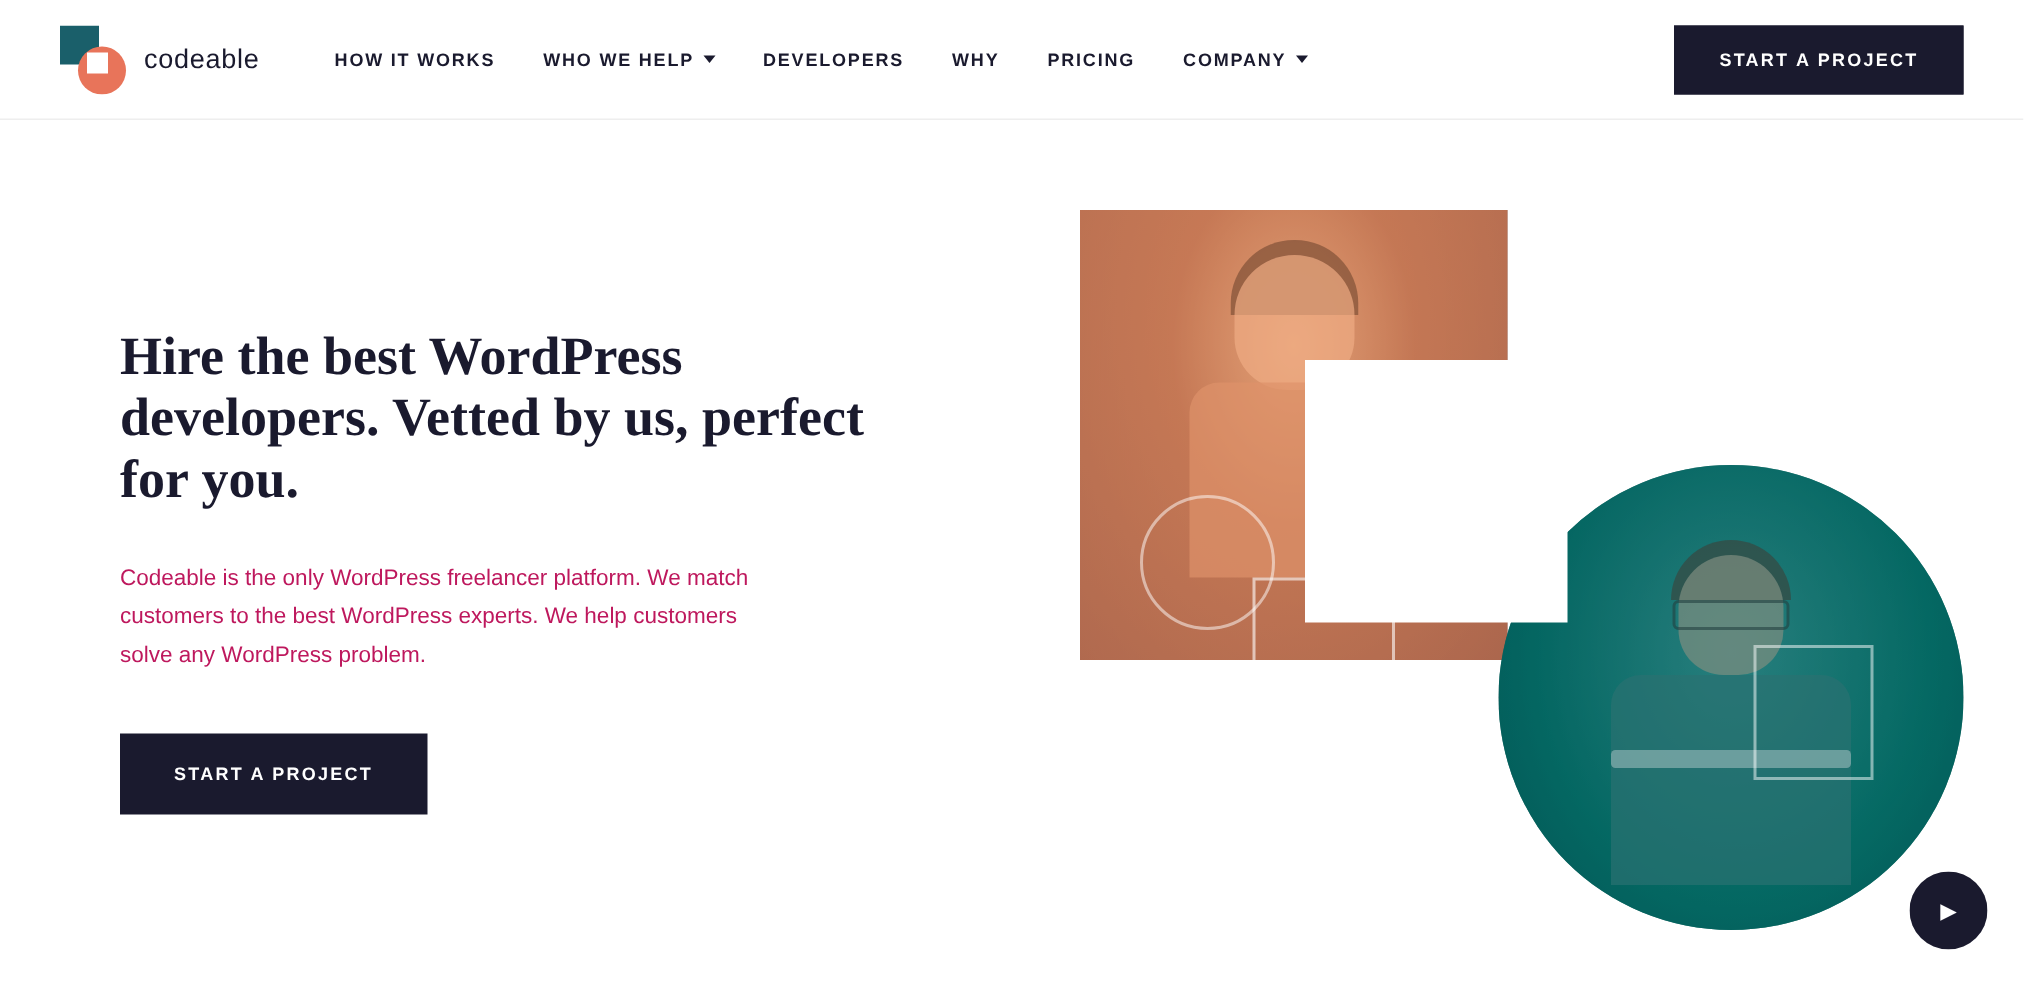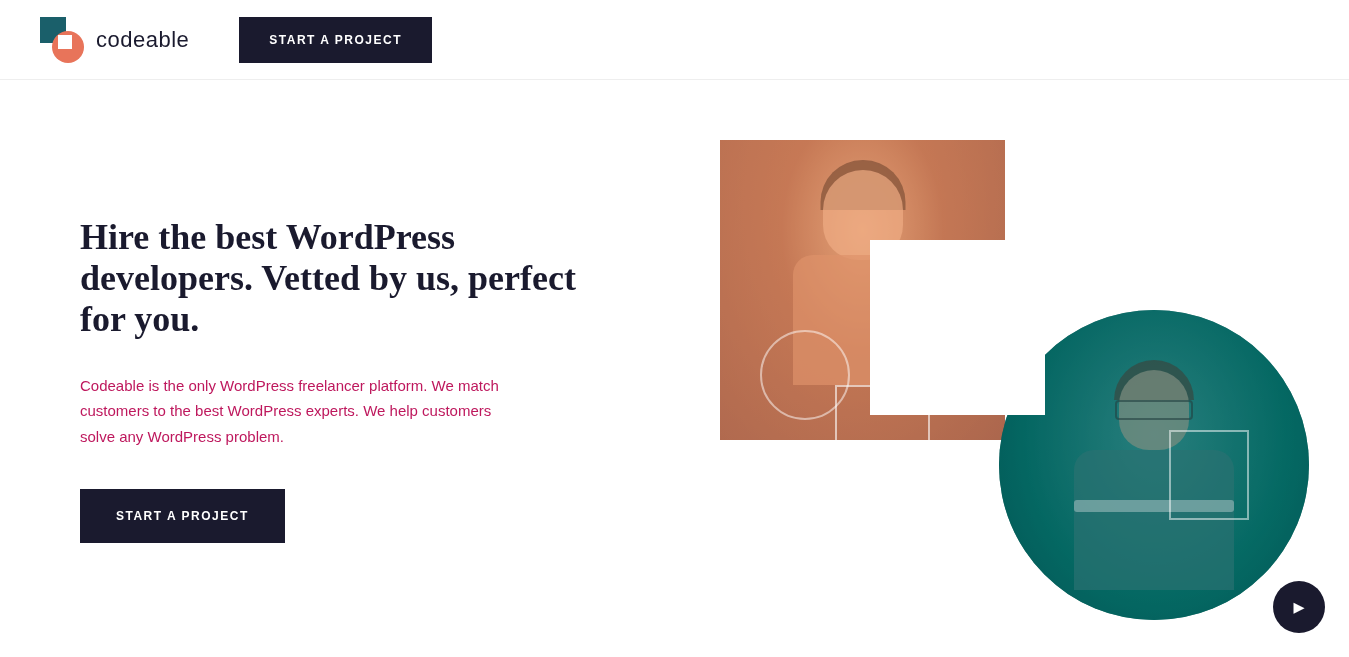--- a/index.html
+++ b/index.html
@@ -22,21 +22,21 @@
     }
     .logo-icon {
       width: 46px;
       height: 46px;
       position: relative;
       margin-right: 10px;
       flex-shrink: 0;
     }
     .logo-text {
       font-family: Arial, sans-serif;
-      font-size: 22px;
+      font-size: 18px;
       color: #1a1a2e;
       font-weight: 400;
       letter-spacing: 0.5px;
       text-align: right;
     }
     .nav-links {
       display: flex;
       align-items: center;
       gap: 32px;
       flex: 1;
@@ -351,20 +351,42 @@
         <rect x="0" y="0" width="26" height="26" fill="#1a5f6a"></rect>
 
         <circle cx="28" cy="30" r="16" fill="#e8745a"></circle>
 
         <rect x="18" y="18" width="14" height="14" fill="#ffffff"></rect>
       </svg>
     </div>
     <span class="logo-text">codeable</span>
   </a>
 
+  <div class="nav-links">
+    <a class="nav-link" href="#">
+      <span>HOW IT WORKS</span>
+    </a>
+    <a class="nav-link" href="#">
+      <span>WHO WE HELP</span>
+      <span class="dropdown-arrow"></span>
+    </a>
+    <a class="nav-link" href="#">
+      <span>DEVELOPERS</span>
+    </a>
+    <a class="nav-link" href="#">
+      <span>WHY</span>
+    </a>
+    <a class="nav-link" href="#">
+      <span>PRICING</span>
+    </a>
+    <a class="nav-link" href="#">
+      <span>COMPANY</span>
+      <span class="dropdown-arrow"></span>
+    </a>
+  </div>
 
   <div class="nav-actions">
     <button class="btn-start-nav">START A PROJECT</button>
   </div>
 </nav>
 
 <section class="hero">
   <div class="hero-content">
     <h1 class="hero-title">Hire the best WordPress developers. Vetted by us, perfect for you.</h1>
     <p class="hero-desc">Codeable is the only WordPress freelancer platform. We match customers to the best WordPress experts. We help customers solve any WordPress problem.</p>

